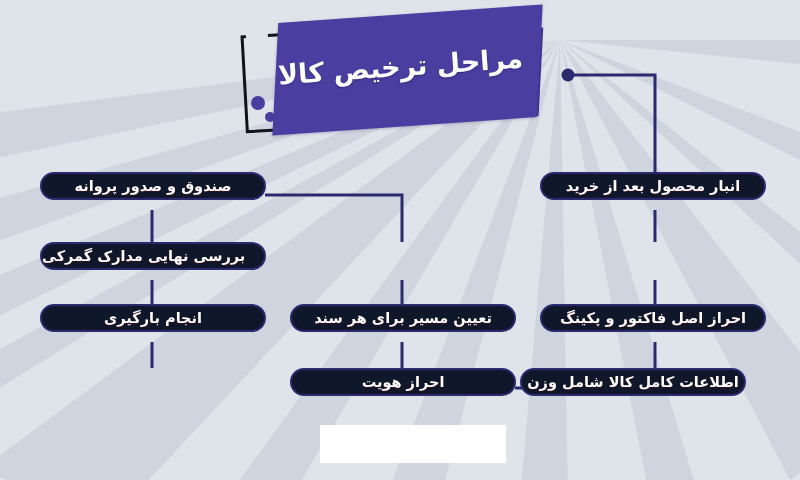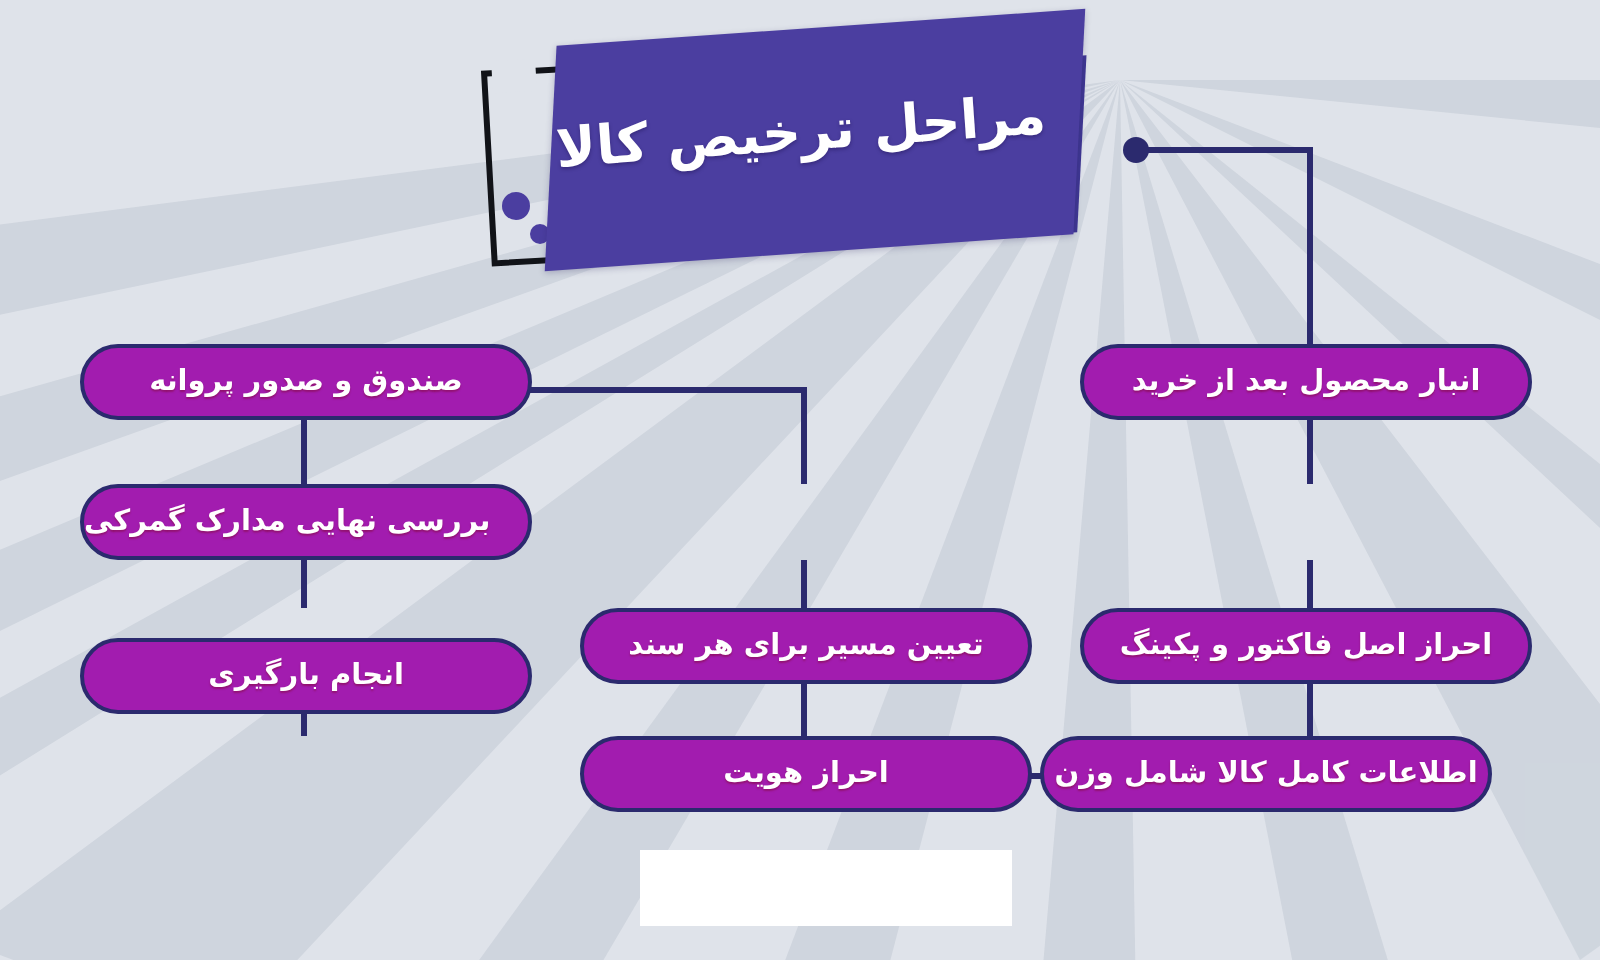--- a/index.html
+++ b/index.html
@@ -98,22 +98,22 @@
   .deco-dot {
     position: absolute;
     border-radius: 50%;
     background: #4b3ea0;
   }
 
   
   .node {
     position: absolute;
     box-sizing: border-box;
-    height: 38px;
-    background: #a21caf;
+    height: 28px;
+    background: #0f172a;
     border: 2px solid #2b2a6e;
     border-radius: 19px;
     color: #ffffff;
     font-size: 14.5px;
     font-weight: bold;
     display: flex;
     align-items: center;
     justify-content: center;
     direction: rtl;
     white-space: nowrap;
@@ -218,19 +218,19 @@
   <div class="node" style="left:290px; top:368px; width:226px;">
     <span>احراز هویت</span>
   </div>
 
   <div class="node" style="left:40px; top:172px; width:226px;">
     <span>صندوق و صدور پروانه</span>
   </div>
   <div class="node" style="left:40px; top:242px; width:226px;justify-content:flex-end;">
     <span>بررسی نهایی مدارک گمرکی</span>
   </div>
-  <div class="node" style="left:40px; top:319px; width:226px;justify-content:center;">
+  <div class="node" style="left:40px; top:304px; width:226px;justify-content:center;">
     <span>انجام بارگیری</span>
   </div>
 
   <div class="footer-band"></div>
 
 </div>
 
 </body></html>

